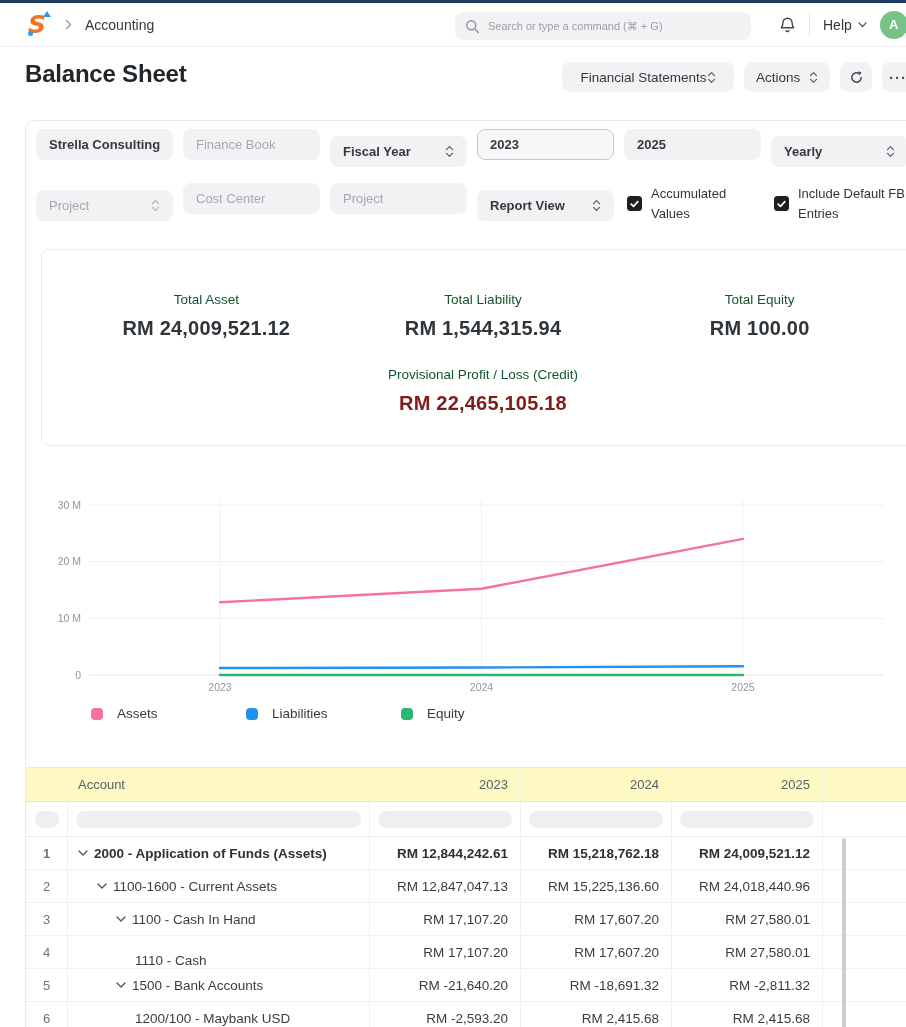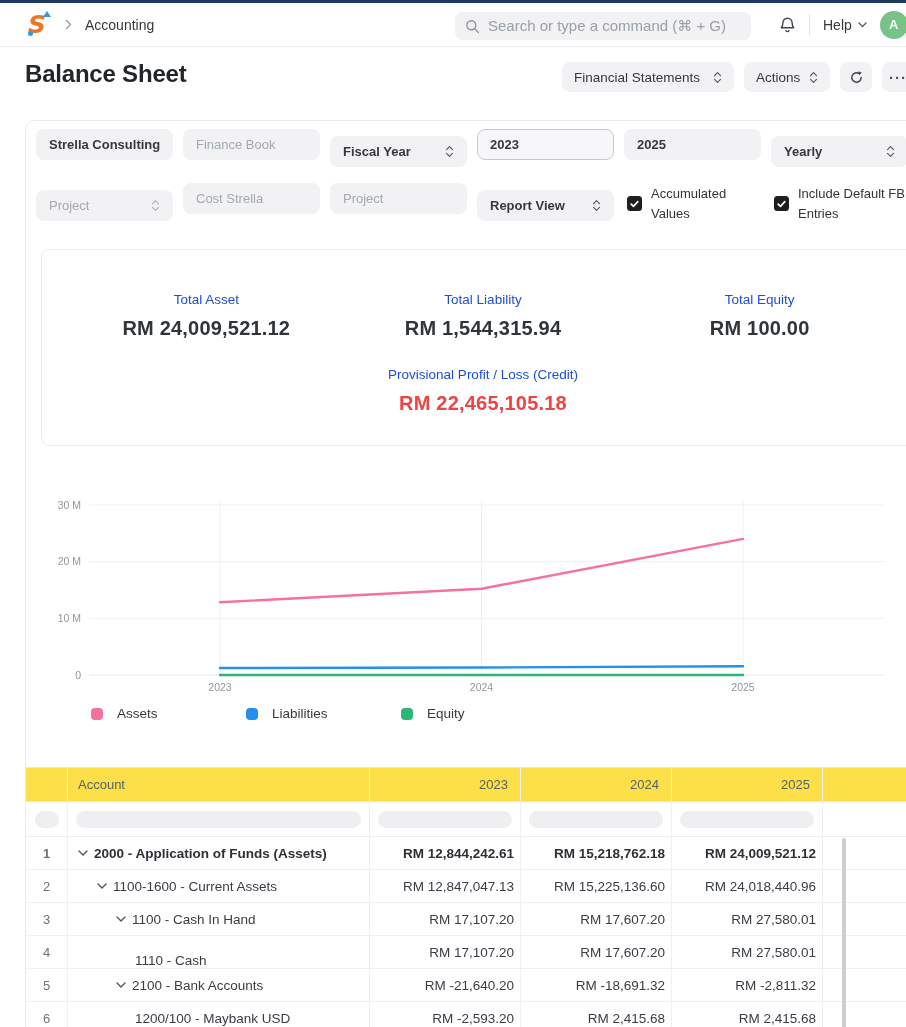--- a/index.html
+++ b/index.html
@@ -11,34 +11,34 @@
   .navbar { position:relative; height:44px; border-bottom:1px solid #edeef0; display:flex; align-items:center; }
   .nav-left { margin-left:28px; display:flex; align-items:center; gap:13px; }
   .logo { position:relative; width:24px; height:28px; cursor:pointer; }
   .logo-s { font:700 25px/28px "DejaVu Sans",sans-serif; color:#ee7524; font-style:italic; }
   .logo-tri { position:absolute; left:15px; top:0; width:0; height:0;
     border-left:4px solid transparent; border-right:4px solid transparent; border-bottom:6px solid #2d9be8; }
   .logo-dot { position:absolute; left:0; bottom:3px; width:5px; height:5px; border-radius:50%; background:#2d9be8; }
   .crumb { font-size:14px; color:#33383d; cursor:pointer; }
   .nav-search { position:absolute; left:455px; top:9px; width:296px; height:28px; background:#f2f2f4;
     border-radius:8px; display:flex; align-items:center; gap:8px; padding:0 10px; cursor:text; }
-  .search-ph { font-size:15px; color:#99a0a8; }
+  .search-ph { font-size:11px; color:#99a0a8; }
   .nav-right { position:absolute; left:779px; top:0; height:100%; display:flex; align-items:center; gap:13px; }
   .nav-divider { width:1px; height:22px; background:#e4e5e8; }
   .help { display:flex; align-items:center; gap:6px; font-size:14px; color:#33383d; cursor:pointer; }
   .avatar { width:28px; height:28px; border-radius:50%; color:#fff; font-size:13px; font-weight:600;
     display:flex; align-items:center; justify-content:center; cursor:pointer; }
 
   
   .page-head { position:relative; height:58px; }
   .page-head h1 { position:absolute; left:25px; top:13px; font-size:24px; font-weight:700; color:#21262b; letter-spacing:-0.2px; }
   .head-actions { position:absolute; left:562px; top:15px; display:flex; gap:10px; }
   .btn { height:30px; border:none; border-radius:8px; background:#f2f2f4; display:flex; align-items:center;
     justify-content:space-between; padding:0 12px; font-family:inherit; font-size:13.5px; font-weight:500; color:#33383d; cursor:pointer; }
-  .btn-fs { width:172px; } .btn-actions { width:86px; }
+  .btn-fs { width:172px;justify-content:center; } .btn-actions { width:86px; }
   .btn-icon { width:32px; justify-content:center; padding:0; }
   .dots { font-weight:700; font-size:15px; letter-spacing:1px; color:#4a4f55; }
 
   
   .report-card { position:relative; margin:15px 0 0 25px; width:940px; border:1px solid #e9eaed; border-radius:10px; background:#fff; }
 
   
   .filters { padding:8px 10px 26px; }
   .frow { display:flex; gap:10px; align-items:flex-start; }
   .frow + .frow { margin-top:16px; }
@@ -50,46 +50,46 @@
   .fpill-lg.select { justify-content:space-between;margin-top:7px; }
   .fpill-lg.focused { background:#f7f7f9; border-color:#c5c9cd; }
   .checkbox-item { width:137px; display:flex; align-items:center; gap:9px; padding:1px 0 0 3px; cursor:pointer; }
   .cbox { width:15px; height:15px; border-radius:3.5px; background:#1f1f1f; flex:none;
     display:flex; align-items:center; justify-content:center; }
   .cbox-label { font-size:13px; color:#30343a; line-height:1.5; }
 
   
   .summary-card { margin:0 15px; border:1px solid #ececef; border-radius:8px; padding:42px 0 30px; }
   .summary-grid { width:830px; margin-left:26px; display:grid; grid-template-columns:1fr 1fr 1fr; text-align:center; }
-  .sum-label { font-size:13.5px; color:#1d4ed8; }
+  .sum-label { font-size:13.5px; color:#14532d; }
   .sum-value { margin-top:10px; font-size:20px; font-weight:600; color:#30353a; letter-spacing:0.2px; }
   .profit-block { width:830px; margin:27px 0 0 26px; text-align:center; }
 
   
   .chart { display:block; margin-top:38px; }
   .legend { display:flex; margin:4px 0 0 65px; }
   .legend-item { display:flex; align-items:center; gap:14px; width:155px; cursor:pointer; }
   .legend-swatch { width:12px; height:12px; border-radius:4px; }
   .legend-label { font-size:13.5px; font-weight:500; color:#343a40; }
 
   
   .rtable { position:relative; margin-top:46px; border-top:1px solid #e8e8ea; width:881px; }
   .trow { display:grid; grid-template-columns:42px 302px 151px 151px 151px 1fr; }
   .tcell { display:flex; align-items:center; border-right:1px solid #f0f0f2; overflow:hidden; }
   .cell-fill { border-right:none; }
   .thead { height:34px; border-bottom:1px solid #e4e4e7; }
-  .thead .tcell { background:#fde047; font-size:13px; color:#58606a; cursor:pointer; }
+  .thead .tcell { background:#fef9c3; font-size:13px; color:#58606a; cursor:pointer; }
   .thead .cell-account { padding-left:10px; }
   .thead .cell-val { justify-content:flex-end; padding-right:12px; }
   .tfilter { height:35px; border-bottom:1px solid #ececef; }
   .fpill { height:17px; border-radius:9px; background:#efeff1; flex:1; margin:0 8px; cursor:text; }
   .fpill.small { flex:none; width:24px; margin:0 auto; }
   .drow { height:33px; border-bottom:1px solid #f1f1f3; font-size:13.5px; color:#383d44; cursor:pointer; }
   .cell-num { justify-content:center; font-size:13px; color:#6c737b; }
-  .cell-val { justify-content:flex-end; padding-right:6px; }
+  .cell-val { justify-content:flex-end; padding-right:12px; }
   .cell-account .acc-chev { margin-right:6px; flex:none; }
   .cell-account span { white-space:nowrap; }
   .drow.bold { font-weight:600; color:#2d3136; }
   .vscrollbar { position:absolute; left:816px; top:70px; width:4px; height:200px; background:#cdced2; border-radius:2px; cursor:grab; }
 </style>
 </head>
 <body>
 
 <div class="topbar-accent"></div>
 
@@ -185,21 +185,21 @@
       </div>
     </div>
     <div class="frow">
       <div class="fpill-lg placeholder select">
         <span>Project</span>
         <svg width="9" height="13" viewBox="0 0 9 13">
             <path d="M1.5 4.6 L4.5 1.6 L7.5 4.6 M1.5 8.4 L4.5 11.4 L7.5 8.4" stroke="#aab0b7" stroke-width="1.2" fill="none" stroke-linecap="round" stroke-linejoin="round"></path>
           </svg>
       </div>
       <div class="fpill-lg placeholder">
-          <span>Cost Strella</span>
+          <span>Cost Center</span>
         </div>
       <div class="fpill-lg placeholder">
           <span>Project</span>
         </div>
       <div class="fpill-lg value select">
         <span>Report View</span>
         <svg width="9" height="13" viewBox="0 0 9 13">
             <path d="M1.5 4.6 L4.5 1.6 L7.5 4.6 M1.5 8.4 L4.5 11.4 L7.5 8.4" stroke="#525b63" stroke-width="1.2" fill="none" stroke-linecap="round" stroke-linejoin="round"></path>
           </svg>
       </div>
@@ -232,21 +232,21 @@
         <div class="sum-label">Total Liability</div>
         <div class="sum-value">RM 1,544,315.94</div>
       </div>
       <div>
         <div class="sum-label">Total Equity</div>
         <div class="sum-value">RM 100.00</div>
       </div>
     </div>
     <div class="profit-block">
       <div class="sum-label">Provisional Profit / Loss (Credit)</div>
-      <div class="sum-value" style="color: #ef4444;">RM 22,465,105.18</div>
+      <div class="sum-value" style="color: #7f1d1d;">RM 22,465,105.18</div>
     </div>
   </div>
 
   <svg class="chart" width="881" height="218" viewBox="0 0 881 218">
       <line x1="63" y1="191" x2="858" y2="191" stroke="#e8e8eb" stroke-width="1"></line>
       <text x="55" y="194.5" text-anchor="end" font-size="10.5" fill="#90979e" font-family="&quot;Liberation Sans&quot;,sans-serif">0</text>
       <line x1="63" y1="134.33333333333334" x2="858" y2="134.33333333333334" stroke="#f0f0f3" stroke-width="1"></line>
       <text x="55" y="137.83333333333334" text-anchor="end" font-size="10.5" fill="#90979e" font-family="&quot;Liberation Sans&quot;,sans-serif">10 M</text>
       <line x1="63" y1="77.66666666666667" x2="858" y2="77.66666666666667" stroke="#f0f0f3" stroke-width="1"></line>
       <text x="55" y="81.16666666666667" text-anchor="end" font-size="10.5" fill="#90979e" font-family="&quot;Liberation Sans&quot;,sans-serif">20 M</text>
@@ -354,21 +354,21 @@
           <div class="tcell cell-val">RM 17,607.20</div>
           <div class="tcell cell-val">RM 27,580.01</div>
           <div class="tcell cell-fill"></div>
         </div>
         <div class="trow drow">
           <div class="tcell cell-num">5</div>
           <div class="tcell cell-account" style="padding-left: 48px;">
             <svg width="10" height="6" viewBox="0 0 10 6" class="acc-chev">
               <path d="M1 1 L5 5 L9 1" stroke="#50575e" stroke-width="1.4" fill="none" stroke-linecap="round" stroke-linejoin="round"></path>
             </svg>
-            <span>2100 - Bank Accounts</span>
+            <span>1500 - Bank Accounts</span>
           </div>
           <div class="tcell cell-val">RM -21,640.20</div>
           <div class="tcell cell-val">RM -18,691.32</div>
           <div class="tcell cell-val">RM -2,811.32</div>
           <div class="tcell cell-fill"></div>
         </div>
         <div class="trow drow">
           <div class="tcell cell-num">6</div>
           <div class="tcell cell-account" style="padding-left: 67px;">
             <span>1200/100 - Maybank USD</span>

